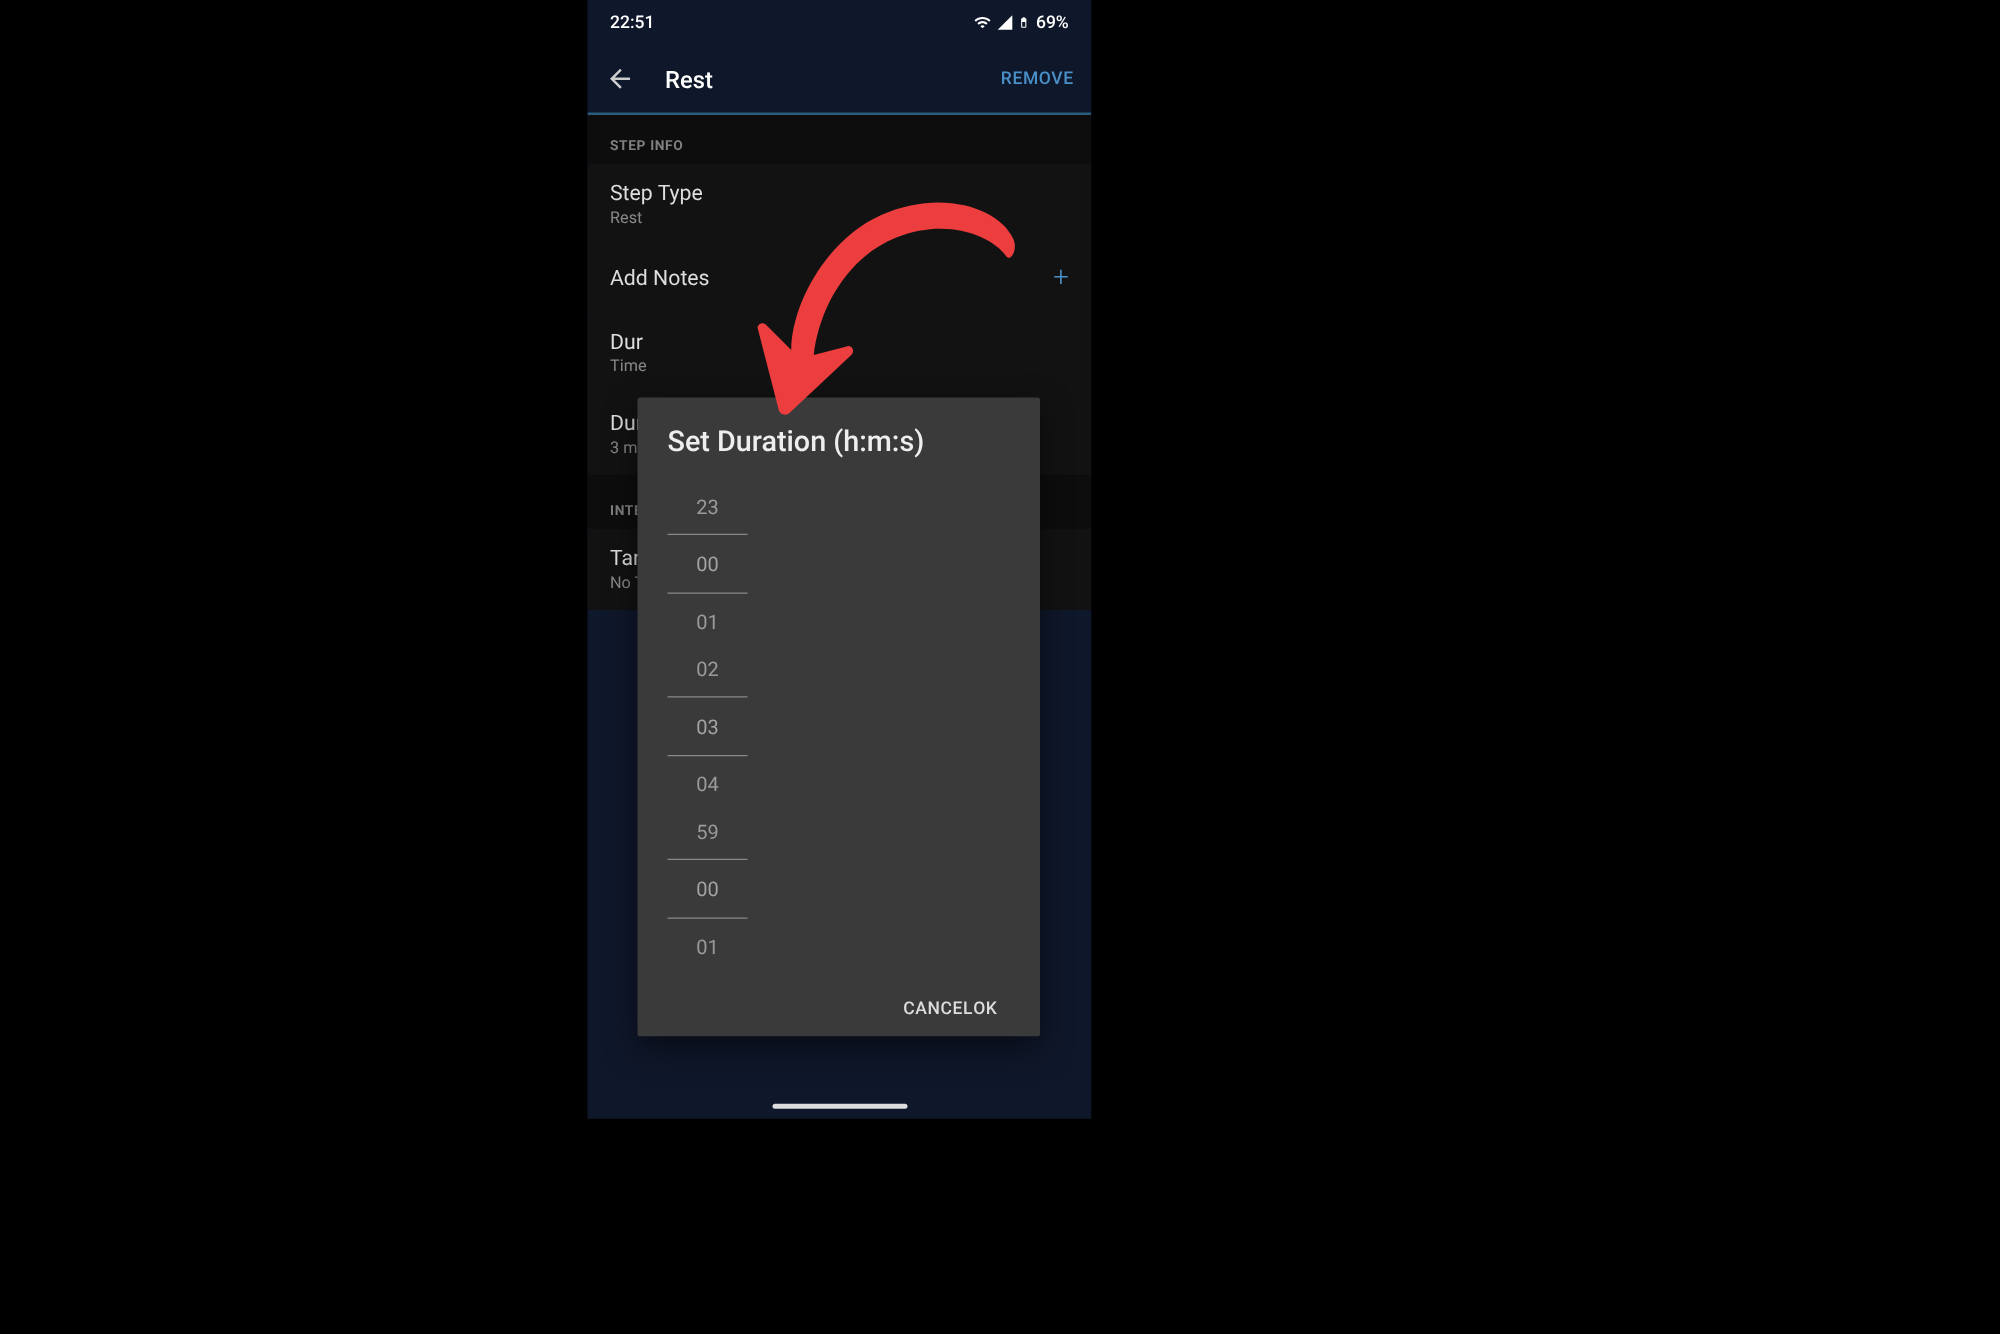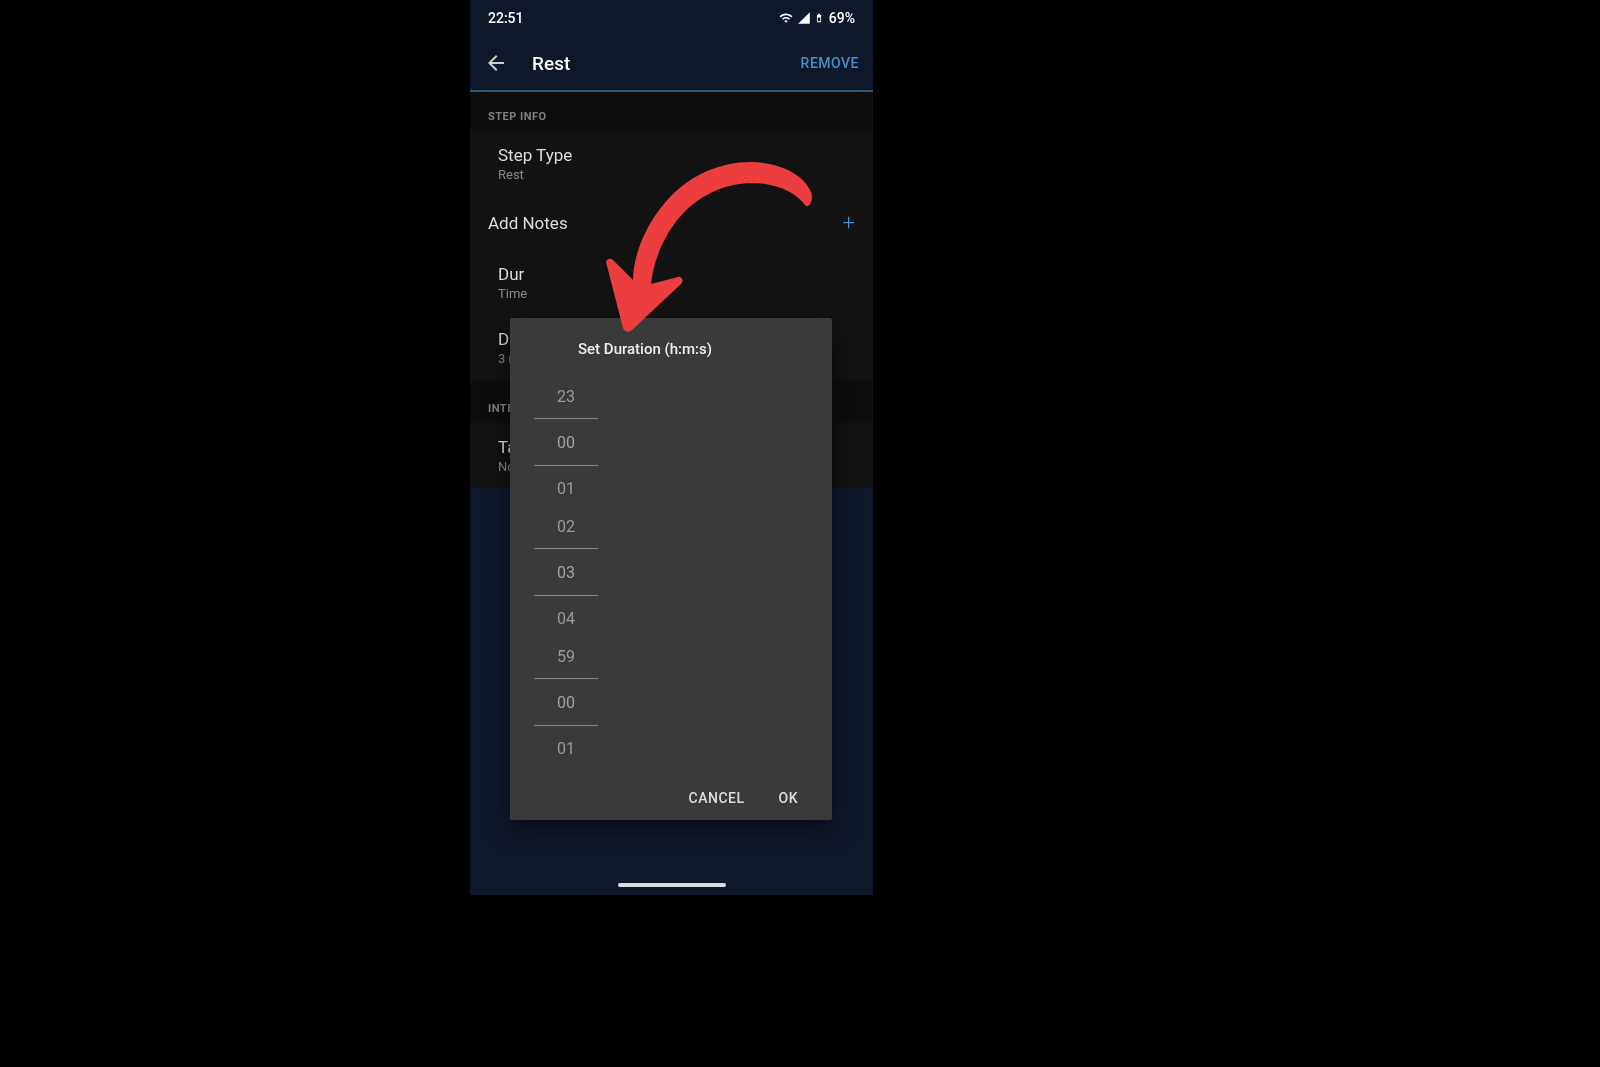--- a/index.html
+++ b/index.html
@@ -84,21 +84,21 @@
       background: #0d0d0d;
     }
     .section-header.first {
       padding-top: 18px;
     }
     
     .list-section {
       background: #121212;
     }
     .list-item {
-      padding: 14px 28px;
+      padding: 14px 18px;
     }
     .list-item-title {
       color: #ddd;
       font-size: 17px;
     }
     .list-item-sub {
       color: #888;
       font-size: 13px;
       margin-top: 2px;
     }
@@ -123,24 +123,23 @@
       top: 318px;
       left: 510px;
       width: 322px;
       background: #3a3a3a;
       border-radius: 2px;
       box-shadow: 0 8px 24px rgba(0,0,0,0.5);
       padding: 22px 24px 14px;
     }
     .dialog-title {
       color: #eee;
-      font-size: 15px;
+      font-size: 23px;
       font-weight: 500;
       margin-bottom: 24px;
-      margin-left: 44px;
     }
     .pickers-row {
       display: flex;
       justify-content: space-around;
       gap: 10px;
       margin-bottom: 28px;
       flex-direction: column;
     }
     .picker-col {
       display: flex;
@@ -165,21 +164,20 @@
       width: 100%;
       display: flex;
       align-items: center;
       justify-content: center;
       border-top: 1px solid #888;
       border-bottom: 1px solid #888;
     }
     .dialog-buttons {
       display: flex;
       justify-content: flex-end;
-      gap: 34px;
       padding-right: 10px;
     }
     .dialog-btn {
       color: #ddd;
       font-size: 14px;
       font-weight: 500;
       letter-spacing: 0.5px;
     }
     
     .arrow-annotation {

